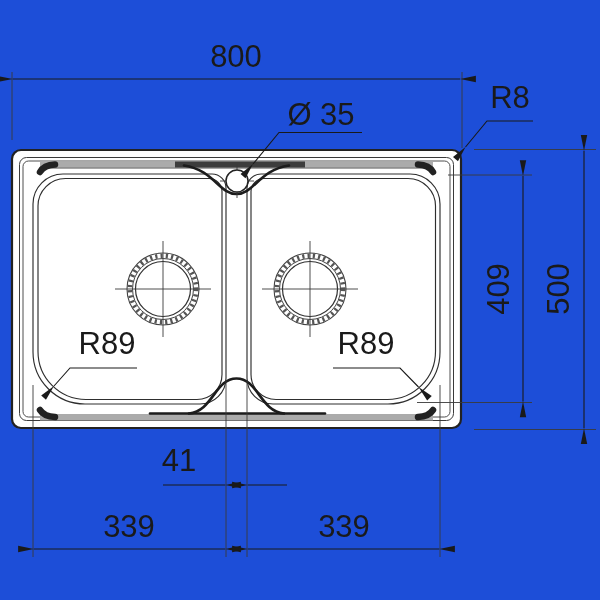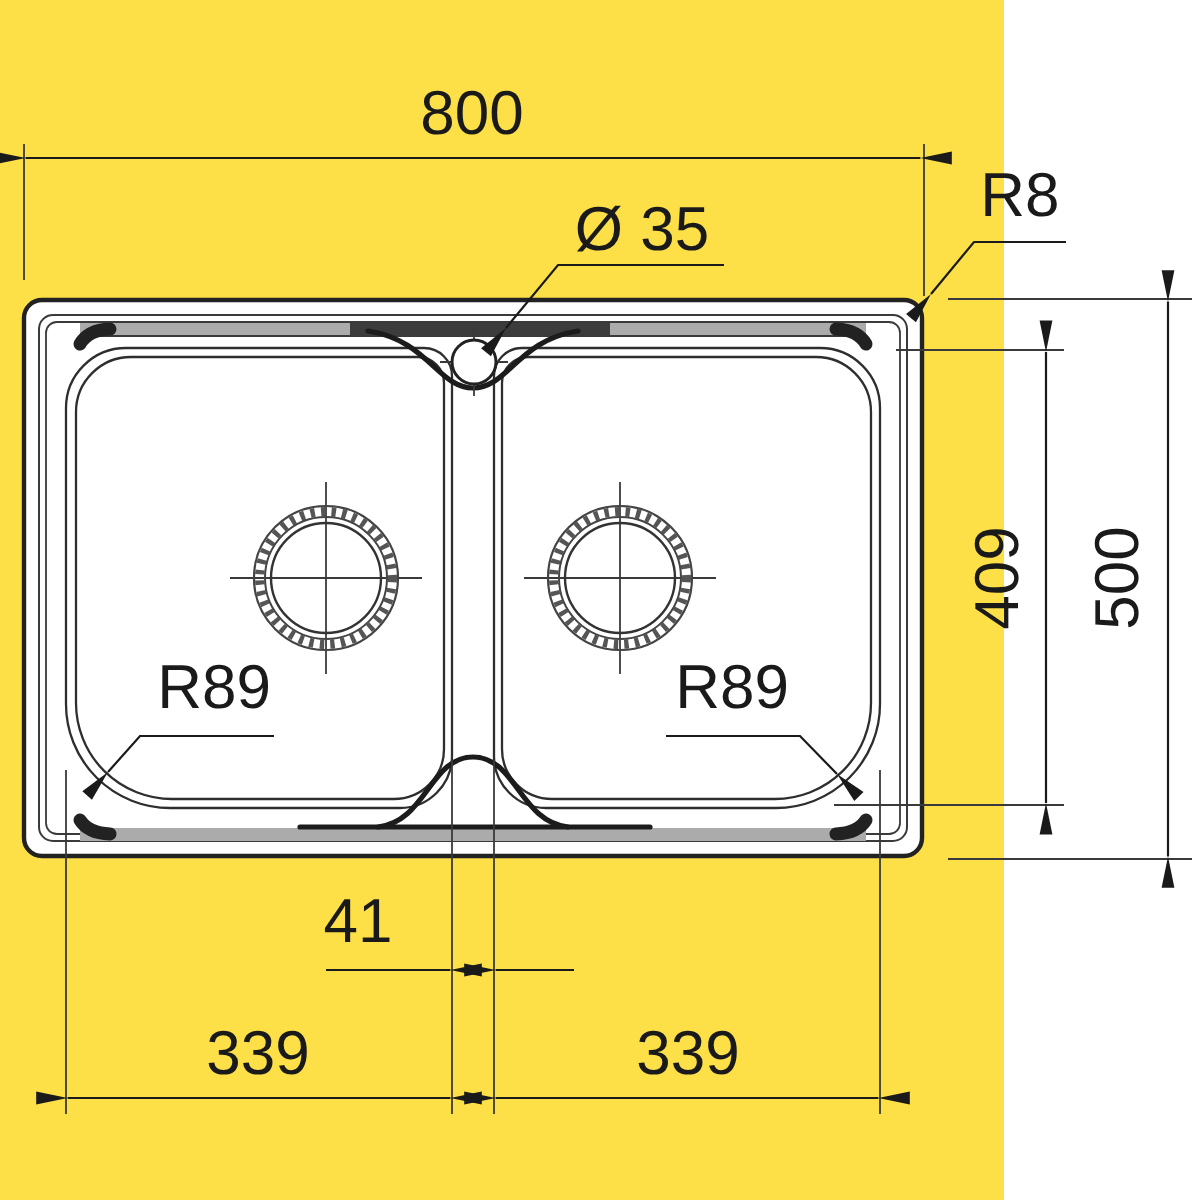--- a/index.html
+++ b/index.html
@@ -2,23 +2,23 @@
 <html><head>
 <meta charset="utf-8">
 <style>
   html, body {
     margin: 0;
     padding: 0;
     background: #ffffff;
   }
   .canvas {
     position: relative;
-    width: 502px;
+    width: 600px;
     height: 600px;
-    background: #fde047;
+    background: #1d4ed8;
     font-family: "Liberation Sans", sans-serif;
   }
   svg text {
     font-family: "Liberation Sans", sans-serif;
     font-size: 31px;
     fill: #1a1a1a;
   }
   .ext  { stroke: #3a3a3a; stroke-width: 0.9; fill: none; }
   .dim  { stroke: #1a1a1a; stroke-width: 1.1; fill: none; }
   .thin { stroke: #2e2e2e; stroke-width: 1.15; fill: none; }

